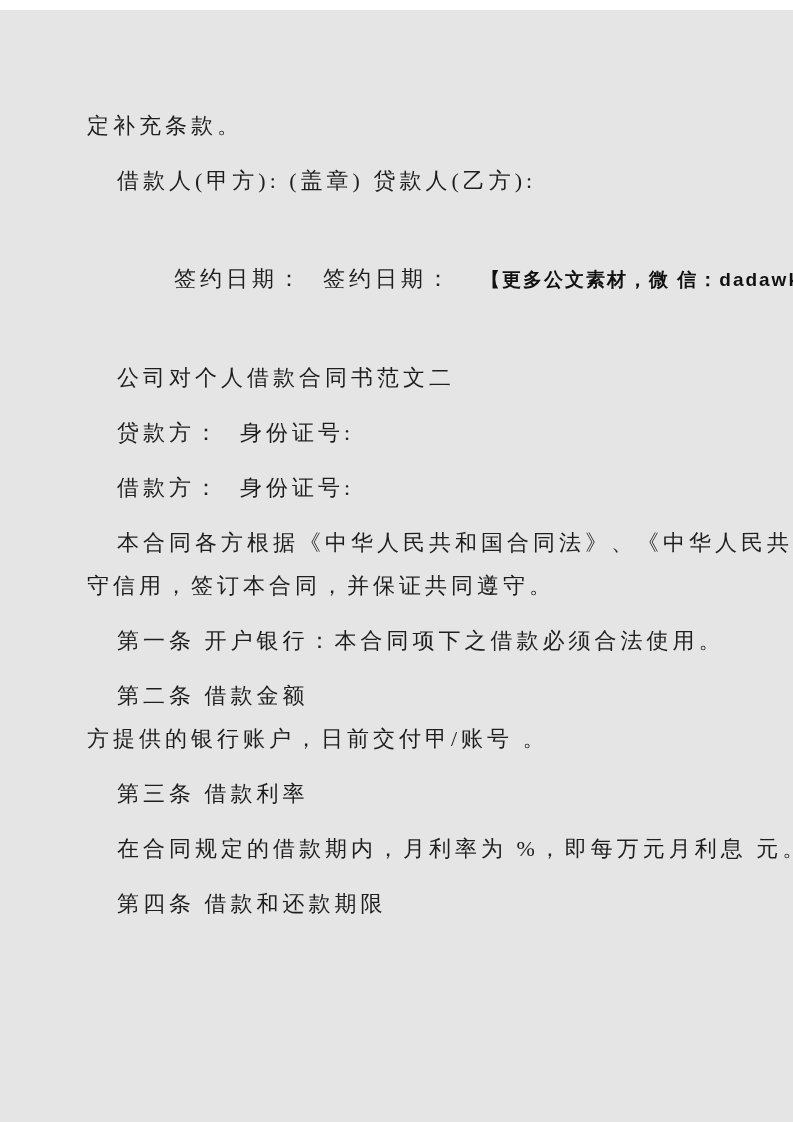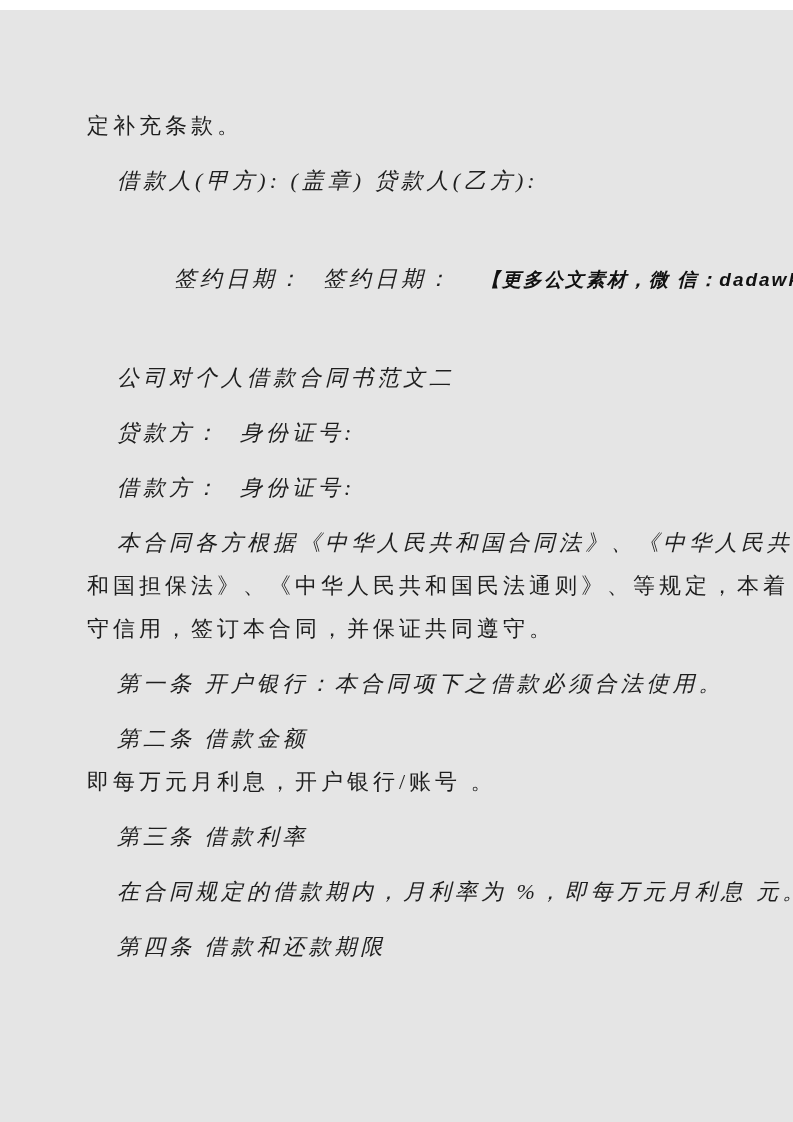--- a/index.html
+++ b/index.html
@@ -24,21 +24,21 @@
   }
   .line {
     font-size: 22px;
     line-height: 43px;
     letter-spacing: 4px;
     color: #1e1e1e;
     white-space: pre;
     font-weight: normal;
   }
   
-  .gap { margin-top: 12px; font-style: italic; }
+  .gap { margin-top: 12px; }
   
   .ind { padding-left: 30px; }
   
   .note {
     font-family: "Liberation Sans", "DejaVu Sans", sans-serif;
     font-weight: bold;
     font-size: 19px;
     letter-spacing: 2px;
     color: #111111;
     margin-left: 28px;
@@ -58,28 +58,27 @@
       <span>签约日期：  签约日期：</span><span class="note">【更多公文素材，微 信：dadawk01】</span>
     </div>
 
     <div class="line gap ind">公司对个人借款合同书范文二</div>
 
     <div class="line gap ind">贷款方：  身份证号:</div>
 
     <div class="line gap ind">借款方：  身份证号:</div>
 
     <div class="line gap ind">本合同各方根据《中华人民共和国合同法》、《中华人民共</div>
-    <div class="line">和国担保法》、《中华人民共和国民法通则》、等规定，本着</div>
     <div class="line">守信用，签订本合同，并保证共同遵守。</div>
 
     <div class="line gap ind">第一条 开户银行：本合同项下之借款必须合法使用。</div>
 
     <div class="line gap ind">第二条 借款金额</div>
 
-    <div class="line">即每万元月利息，开户银行/账号 。</div>
+    <div class="line">方提供的银行账户，日前交付甲/账号 。</div>
 
     <div class="line gap ind">第三条 借款利率</div>
 
     <div class="line gap ind">在合同规定的借款期内，月利率为 %，即每万元月利息 元。</div>
 
     <div class="line gap ind">第四条 借款和还款期限</div>
 
   </div>
 </div>
 

